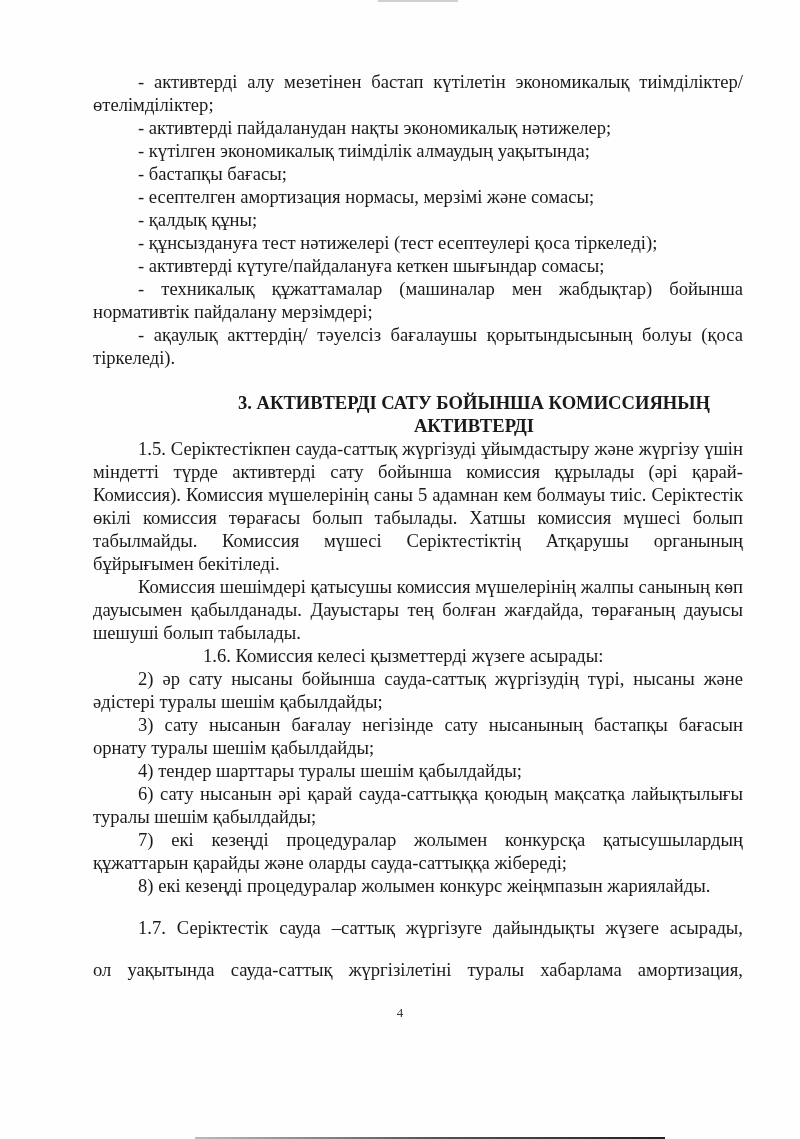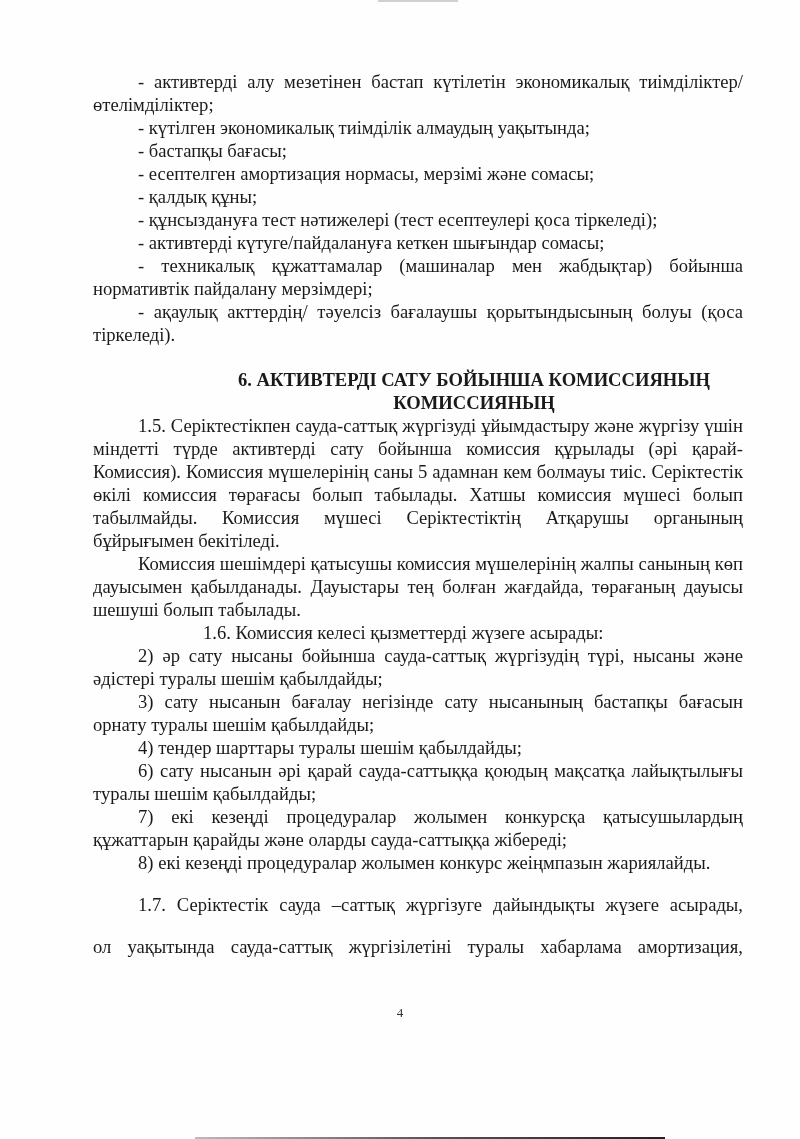--- a/index.html
+++ b/index.html
@@ -20,32 +20,33 @@
                  font-size: 13px; color: #333; }
 </style>
 </head>
 <body>
 
 <div class="page">
   <div class="top-mark"></div>
 
   <div class="body">
     <p class="p ind">-   активтерді  алу  мезетінен  бастап  күтілетін  экономикалық тиімділіктер/өтелімділіктер;</p>
+    <p class="p ind">-  активтерді пайдаланудан нақты экономикалық нәтижелер;</p>
     <p class="p ind">-  күтілген экономикалық тиімділік алмаудың уақытында;</p>
     <p class="p ind">- бастапқы бағасы;</p>
     <p class="p ind">- есептелген амортизация нормасы, мерзімі және сомасы;</p>
     <p class="p ind">- қалдық құны;</p>
     <p class="p ind">- құнсыздануға тест нәтижелері (тест есептеулері қоса тіркеледі);</p>
     <p class="p ind">- активтерді күтуге/пайдалануға кеткен шығындар сомасы;</p>
     <p class="p ind">- техникалық құжаттамалар (машиналар мен жабдықтар) бойынша нормативтік пайдалану мерзімдері;</p>
     <p class="p ind">- ақаулық акттердің/ тәуелсіз бағалаушы қорытындысының болуы (қоса тіркеледі).</p>
 
     <div class="head-wrap">
-      <p class="heading">6. АКТИВТЕРДІ САТУ БОЙЫНША КОМИССИЯНЫҢ</p>
-      <p class="heading">КОМИССИЯНЫҢ</p>
+      <p class="heading">3. АКТИВТЕРДІ САТУ БОЙЫНША КОМИССИЯНЫҢ</p>
+      <p class="heading">АКТИВТЕРДІ</p>
     </div>
 
     <p class="p ind">1.5.  Серіктестікпен сауда-саттық жүргізуді ұйымдастыру және жүргізу үшін міндетті түрде  активтерді сату бойынша комиссия құрылады (әрі қарай-Комиссия). Комиссия мүшелерінің саны 5 адамнан кем болмауы тиіс. Серіктестік өкілі комиссия төрағасы болып табылады. Хатшы комиссия мүшесі болып табылмайды. Комиссия мүшесі Серіктестіктің Атқарушы органының бұйрығымен бекітіледі.</p>
     <p class="p ind">Комиссия шешімдері қатысушы комиссия мүшелерінің жалпы санының көп дауысымен қабылданады.  Дауыстары тең болған жағдайда, төрағаның дауысы шешуші болып табылады.</p>
     <p class="center-line">1.6. Комиссия келесі қызметтерді жүзеге асырады:</p>
 
     <p class="p ind">2)  әр сату нысаны бойынша сауда-саттық жүргізудің түрі, нысаны және әдістері туралы шешім қабылдайды;</p>
     <p class="p ind">3)  сату нысанын бағалау негізінде сату нысанының бастапқы бағасын орнату туралы шешім қабылдайды;</p>
     <p class="p ind">4)  тендер шарттары туралы шешім қабылдайды;</p>
     <p class="p ind">6) сату нысанын әрі қарай сауда-саттыққа қоюдың мақсатқа лайықтылығы туралы шешім қабылдайды;</p>

